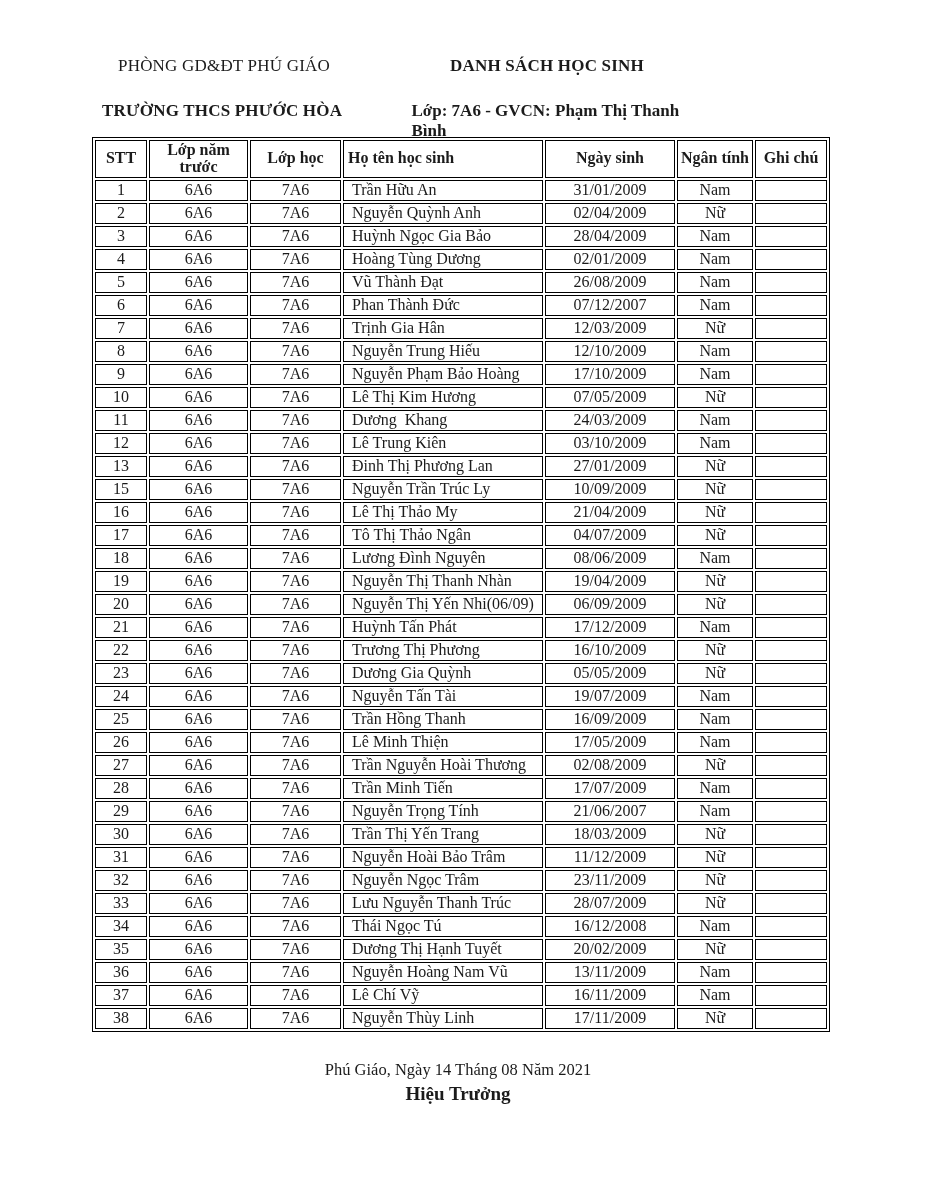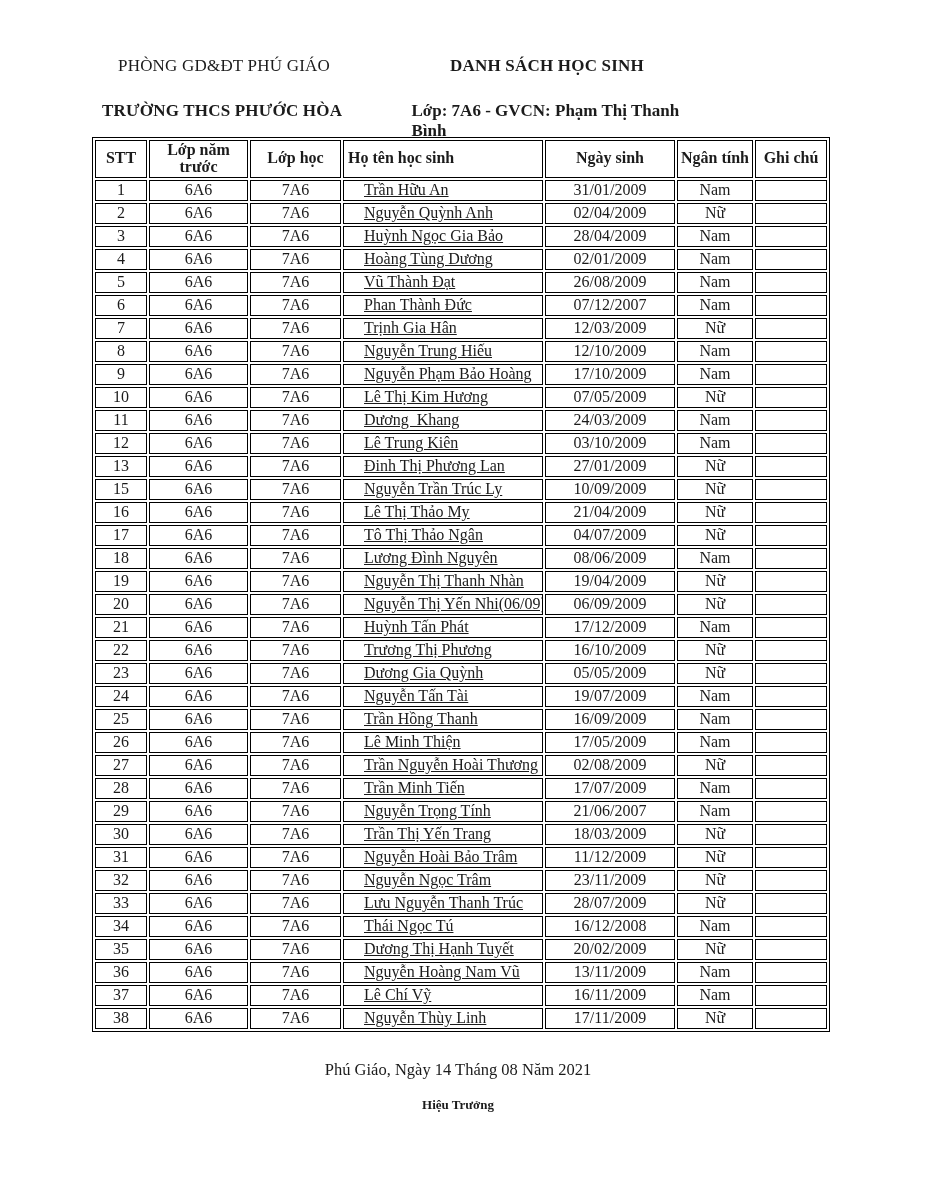--- a/index.html
+++ b/index.html
@@ -58,30 +58,29 @@
   .roster td {
     font-size: 16px;
     text-align: center;
     vertical-align: middle;
     height: 17px;
     line-height: 1.0;
     padding: 1px 2px;
   }
   .roster td.name {
     text-align: left;
-    padding-left: 20px;
+    padding-left: 8px;
     white-space: pre;
-    text-decoration: underline;
   }
   .footer {
     margin-top: 23px;
     text-align: center;
   }
   .footer .date-line { font-size: 16.5px; margin-top: 28px; }
-  .footer .signer { font-size: 13px; font-weight: bold; margin-top: 17px; }
+  .footer .signer { font-size: 19px; font-weight: bold; margin-top: 3px; }
 </style>
 </head>
 <body>
 
 <div class="page">
 
   <div class="hdr-row">
     <div class="office">PHÒNG GD&amp;ĐT PHÚ GIÁO</div>
     <div class="doc-title">DANH SÁCH HỌC SINH</div>
   </div>

